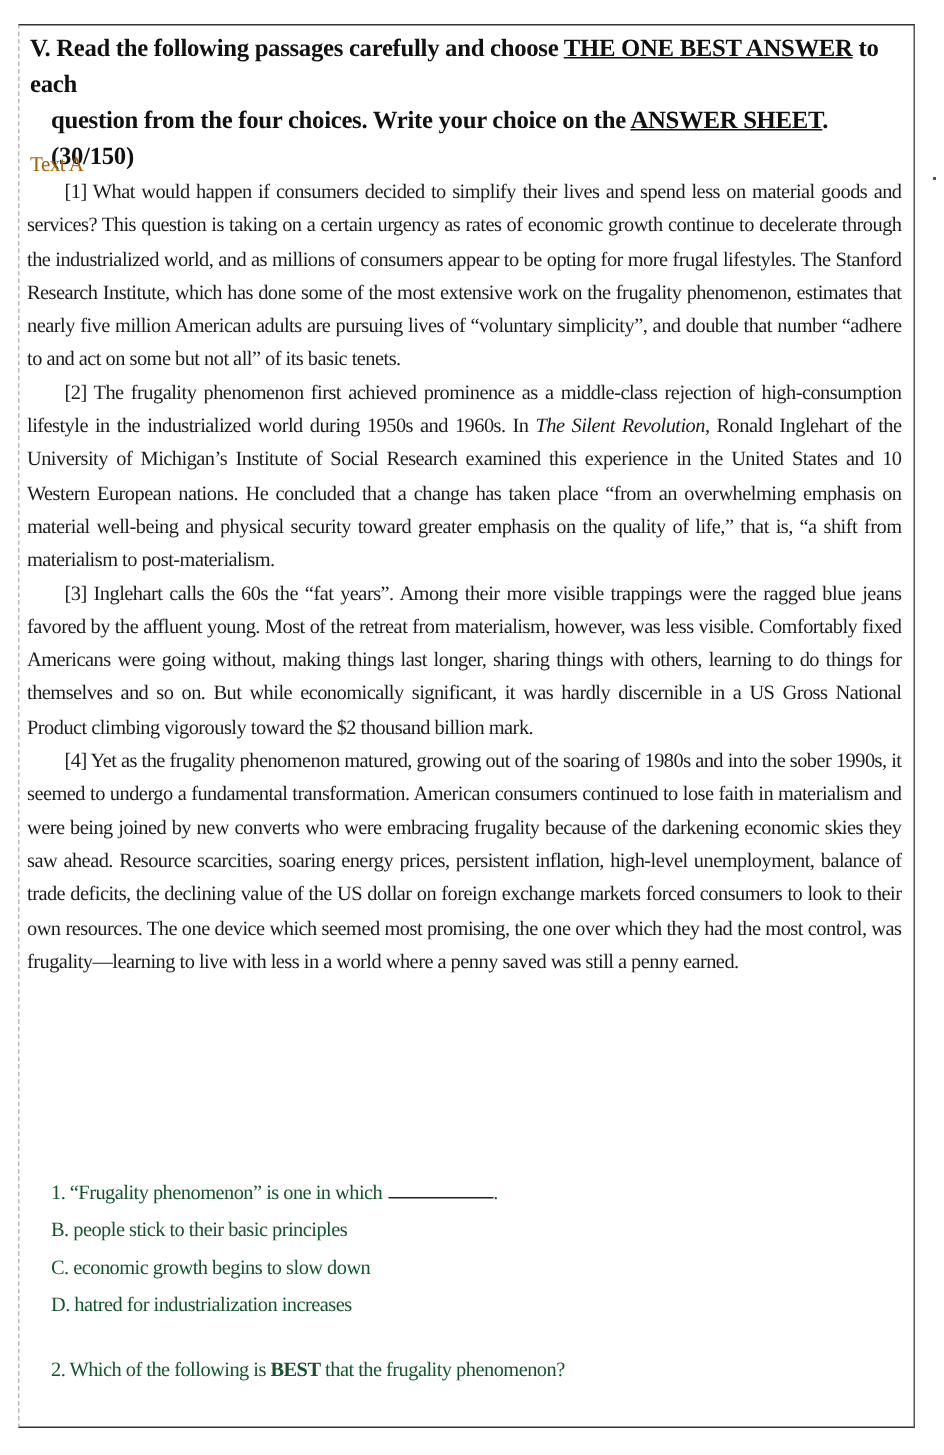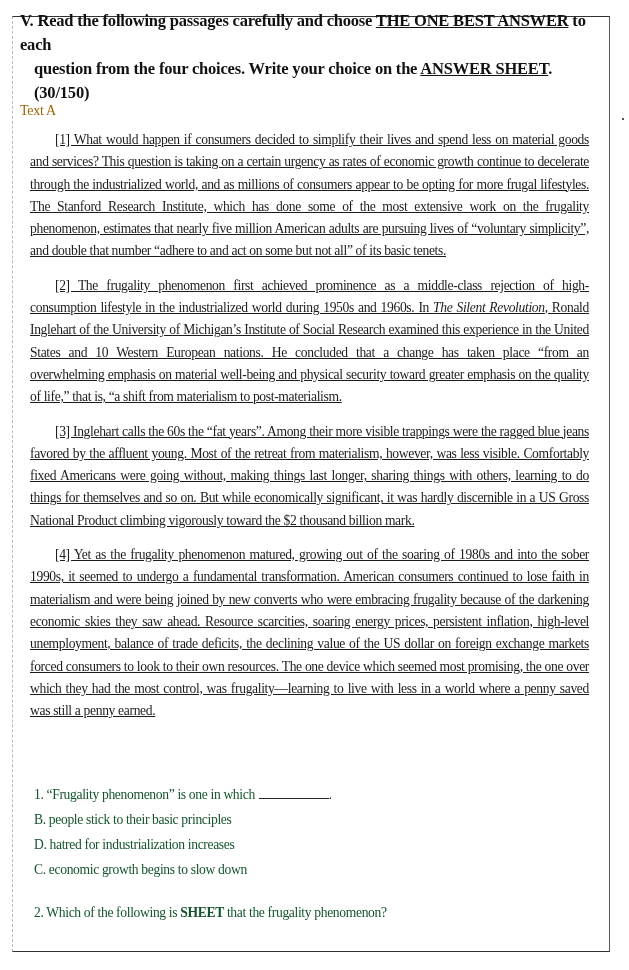--- a/index.html
+++ b/index.html
@@ -23,21 +23,21 @@
       height: 936px;
       border-top: 1.5px solid #333;
       border-right: 1.5px solid #555;
       border-bottom: 1.5px solid #333;
       border-left: 1px dashed #bbb;
       box-sizing: border-box;
     }
     .instructions {
       position: absolute;
       left: 20px;
-      top: 9px;
+      top: 20px;
       width: 590px;
       font-family: "Liberation Serif", serif;
       font-weight: bold;
       font-size: 16.5px;
       line-height: 24px;
       color: #111;
       letter-spacing: -0.2px;
     }
     .instructions .line2 {
       padding-left: 14px;
@@ -58,23 +58,22 @@
       left: 18px;
       top: 117px;
       width: 583px;
       font-size: 13.6px;
       line-height: 22.3px;
       text-align: justify;
       letter-spacing: -0.35px;
       color: #1c1c1c;
     }
     .passage p {
-      margin: 12px;
+      margin: 0;
       text-indent: 25px;
-      text-decoration: underline;
     }
     .passage p + p { margin-top: 0; }
     .questions {
       position: absolute;
       left: 34px;
       top: 782px;
       width: 560px;
       font-size: 13.6px;
       line-height: 25px;
       letter-spacing: -0.35px;
@@ -116,20 +115,20 @@
   <p>[1] What would happen if consumers decided to simplify their lives and spend less on material goods and services? This question is taking on a certain urgency as rates of economic growth continue to decelerate through the industrialized world, and as millions of consumers appear to be opting for more frugal lifestyles. The Stanford Research Institute, which has done some of the most extensive work on the frugality phenomenon, estimates that nearly five million American adults are pursuing lives of “voluntary simplicity”, and double that number “adhere to and act on some but not all” of its basic tenets.</p>
   <p><span>[2] The frugality phenomenon first achieved prominence as a middle-class rejection of high-consumption lifestyle in the industrialized world during 1950s and 1960s. In </span><i>The Silent Revolution</i><span>, Ronald Inglehart of the University of Michigan’s Institute of Social Research examined this experience in the United States and 10 Western European nations. He concluded that a change has taken place “from an overwhelming emphasis on material well-being and physical security toward greater emphasis on the quality of life,” that is, “a shift from materialism to post-materialism.</span></p>
   <p>[3] Inglehart calls the 60s the “fat years”. Among their more visible trappings were the ragged blue jeans favored by the affluent young. Most of the retreat from materialism, however, was less visible. Comfortably fixed Americans were going without, making things last longer, sharing things with others, learning to do things for themselves and so on. But while economically significant, it was hardly discernible in a US Gross National Product climbing vigorously toward the $2 thousand billion mark.</p>
   <p>[4] Yet as the frugality phenomenon matured, growing out of the soaring of 1980s and into the sober 1990s, it seemed to undergo a fundamental transformation. American consumers continued to lose faith in materialism and were being joined by new converts who were embracing frugality because of the darkening economic skies they saw ahead. Resource scarcities, soaring energy prices, persistent inflation, high-level unemployment, balance of trade deficits, the declining value of the US dollar on foreign exchange markets forced consumers to look to their own resources. The one device which seemed most promising, the one over which they had the most control, was frugality—learning to live with less in a world where a penny saved was still a penny earned.</p>
 </div>
 
 <div class="questions">
   <div>
     <span class="q-stem"><span>1. “Frugality phenomenon” is one in which</span><span class="blank"></span><span>.</span></span>
     <span class="q-option">B. people stick to their basic principles</span>
+    <span class="q-option">C. economic growth begins to slow down</span>
     <span class="q-option">D. hatred for industrialization increases</span>
-    <span class="q-option">C. economic growth begins to slow down</span>
   </div>
   <div class="q-gap"></div>
   <div>
-    <span class="q-stem"><span>2. Which of the following is </span><b>SHEET</b><span> that the frugality phenomenon?</span></span>
+    <span class="q-stem"><span>2. Which of the following is </span><b>BEST</b><span> that the frugality phenomenon?</span></span>
   </div>
 </div>
 
 </body></html>

